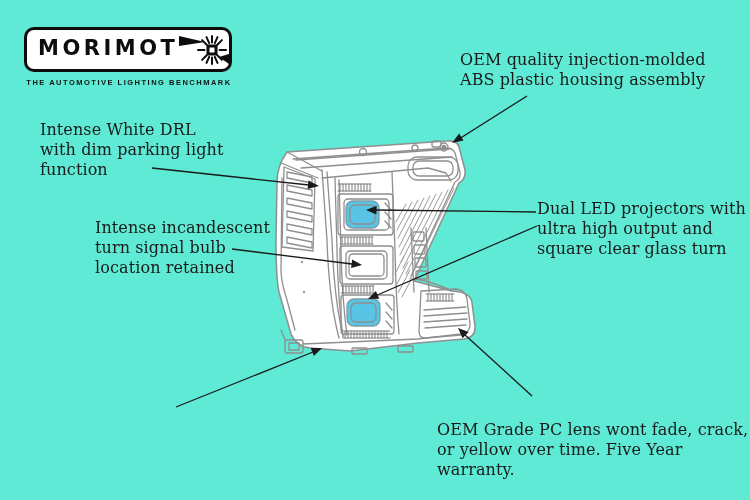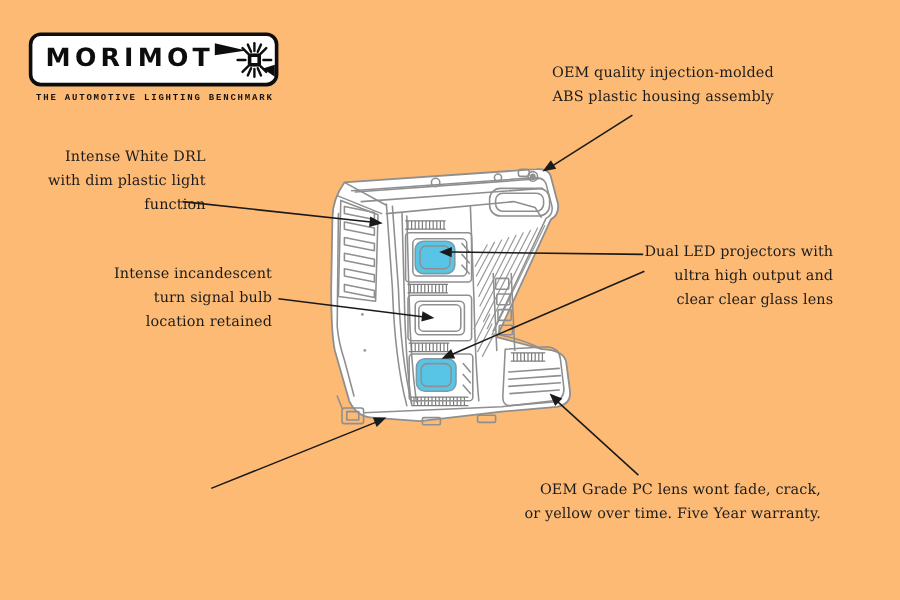--- a/index.html
+++ b/index.html
@@ -1,37 +1,37 @@
 <!DOCTYPE html>
 <html><head>
 <meta charset="utf-8">
 <style>
   html,body{margin:0;padding:0;background:#ffffff;}
   .canvas{
-    position:relative;width:750px;height:500px;background:#fdba74;
+    position:relative;width:750px;height:500px;background:#5eead4;
     overflow:hidden;font-family:"DejaVu Serif",serif;
   }
   .art{position:absolute;left:0;top:0;width:750px;height:500px;pointer-events:none;}
   .callout{
-    position:absolute;font-size:12px;line-height:20px;color:#1b1b1b;
-    white-space:pre-line;letter-spacing:0.1px;text-align:right;
+    position:absolute;font-size:16px;line-height:20px;color:#1b1b1b;
+    white-space:pre-line;letter-spacing:0.1px;
   }
   .logo{position:absolute;left:24px;top:27px;width:212px;}
   .logo-box{
     box-sizing:border-box;width:208px;height:45px;border:3px solid #0d0d0d;
     border-radius:10px;display:flex;align-items:center;padding-left:11px;
     background:#fff;
   }
   .logo-text{
     font-family:"DejaVu Sans",sans-serif;font-weight:bold;font-size:21px;
     letter-spacing:3.5px;color:#0d0d0d;line-height:1;transform:translateY(-1px);
   }
   .burst{width:52px;height:34px;flex:0 0 auto;}
   .tagline{
-    margin-top:6px;width:210px;text-align:center;font-family:Liberation Mono, monospace;
+    margin-top:6px;width:210px;text-align:center;font-family:Liberation Sans, sans-serif;
     font-weight:bold;font-size:7.5px;letter-spacing:1.5px;color:#141414;
     white-space:nowrap;
   }
 </style>
 </head>
 <body>
 
 <div class="canvas">
 
   <svg class="art" viewBox="0 0 750 500">
@@ -164,24 +164,24 @@
         <rect x="28.5" y="11.5" width="11" height="11" fill="#0d0d0d"></rect>
         <rect x="31.5" y="14.5" width="5" height="5" fill="#ffffff"></rect>
       </svg>
     </div>
     <div class="tagline">THE AUTOMOTIVE LIGHTING BENCHMARK</div>
   </div>
 
   <div class="callout" style="left:460px;top:50px;">OEM quality injection-molded
 ABS plastic housing assembly</div>
   <div class="callout" style="left:40px;top:120px;">Intense White DRL
-with dim plastic light
+with dim parking light
 function</div>
   <div class="callout" style="left:95px;top:218px;">Intense incandescent
 turn signal bulb
 location retained</div>
   <div class="callout" style="left:537px;top:199px;">Dual LED projectors with
 ultra high output and
-clear clear glass lens</div>
-  <div class="callout" style="left:437px;top:398px;">OEM Grade PC lens wont fade, crack,
+square clear glass turn</div>
+  <div class="callout" style="left:437px;top:420px;">OEM Grade PC lens wont fade, crack,
 or yellow over time. Five Year warranty.</div>
 
 </div>
 
 </body></html>

